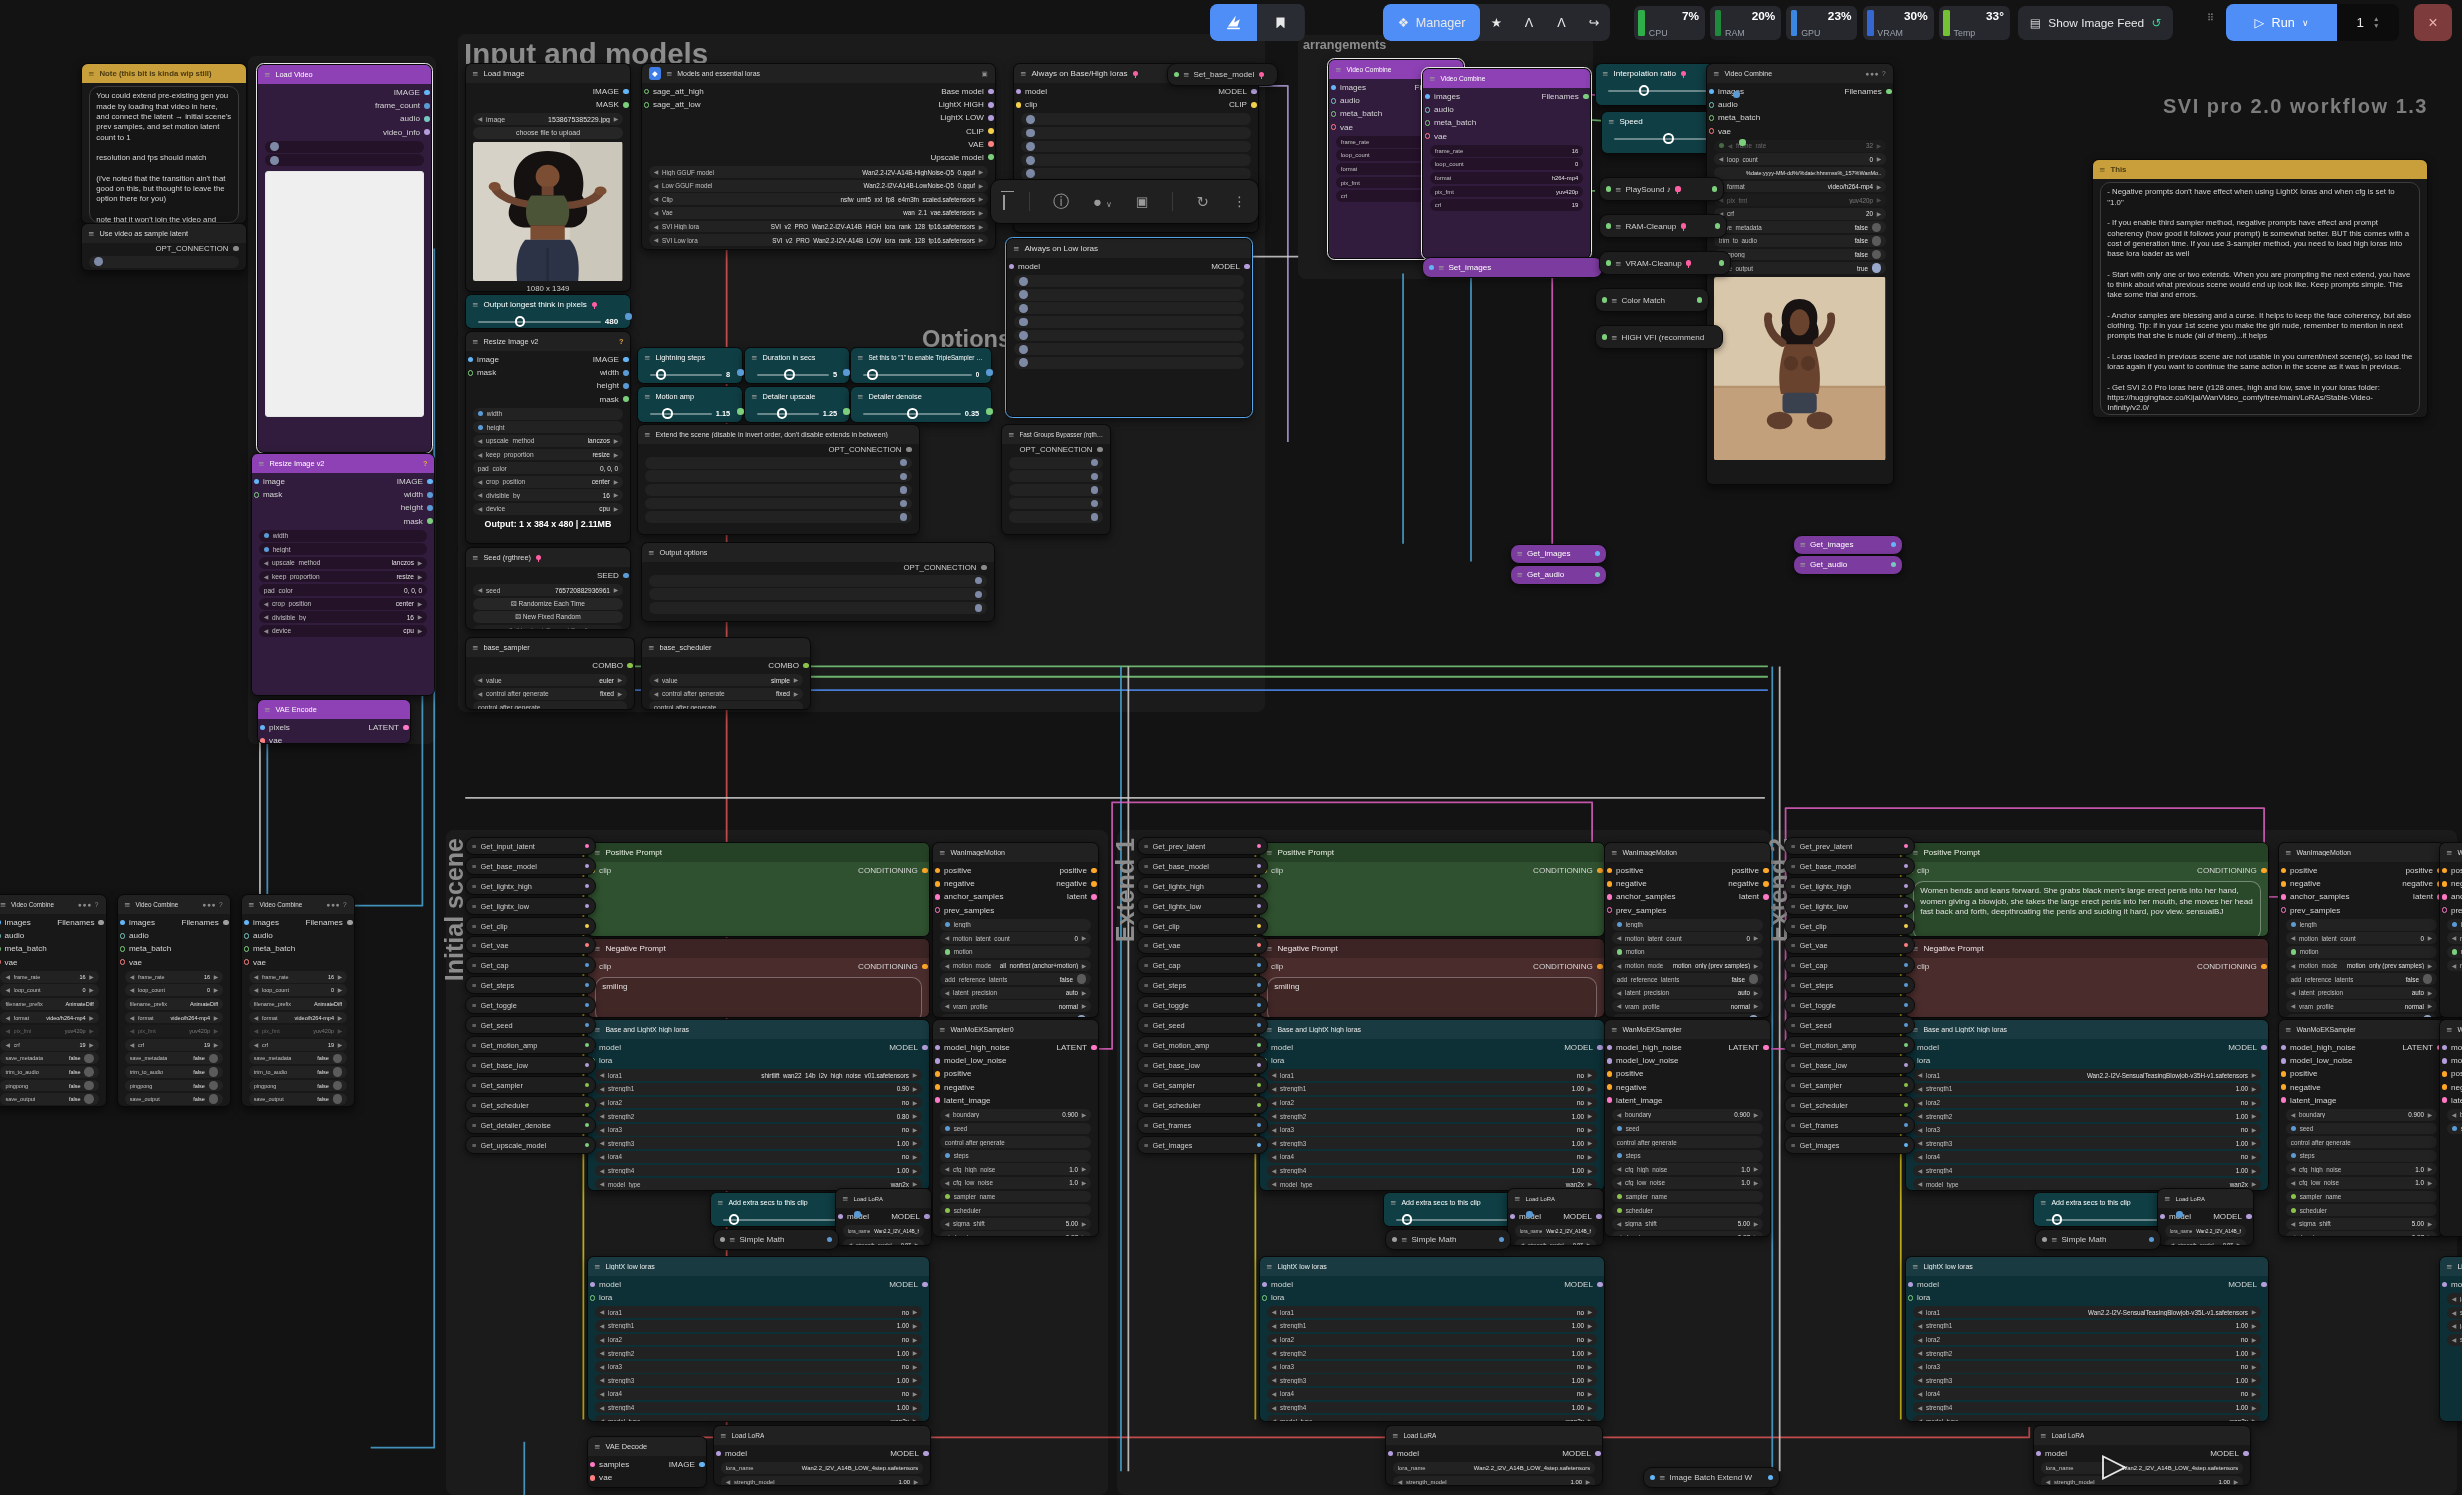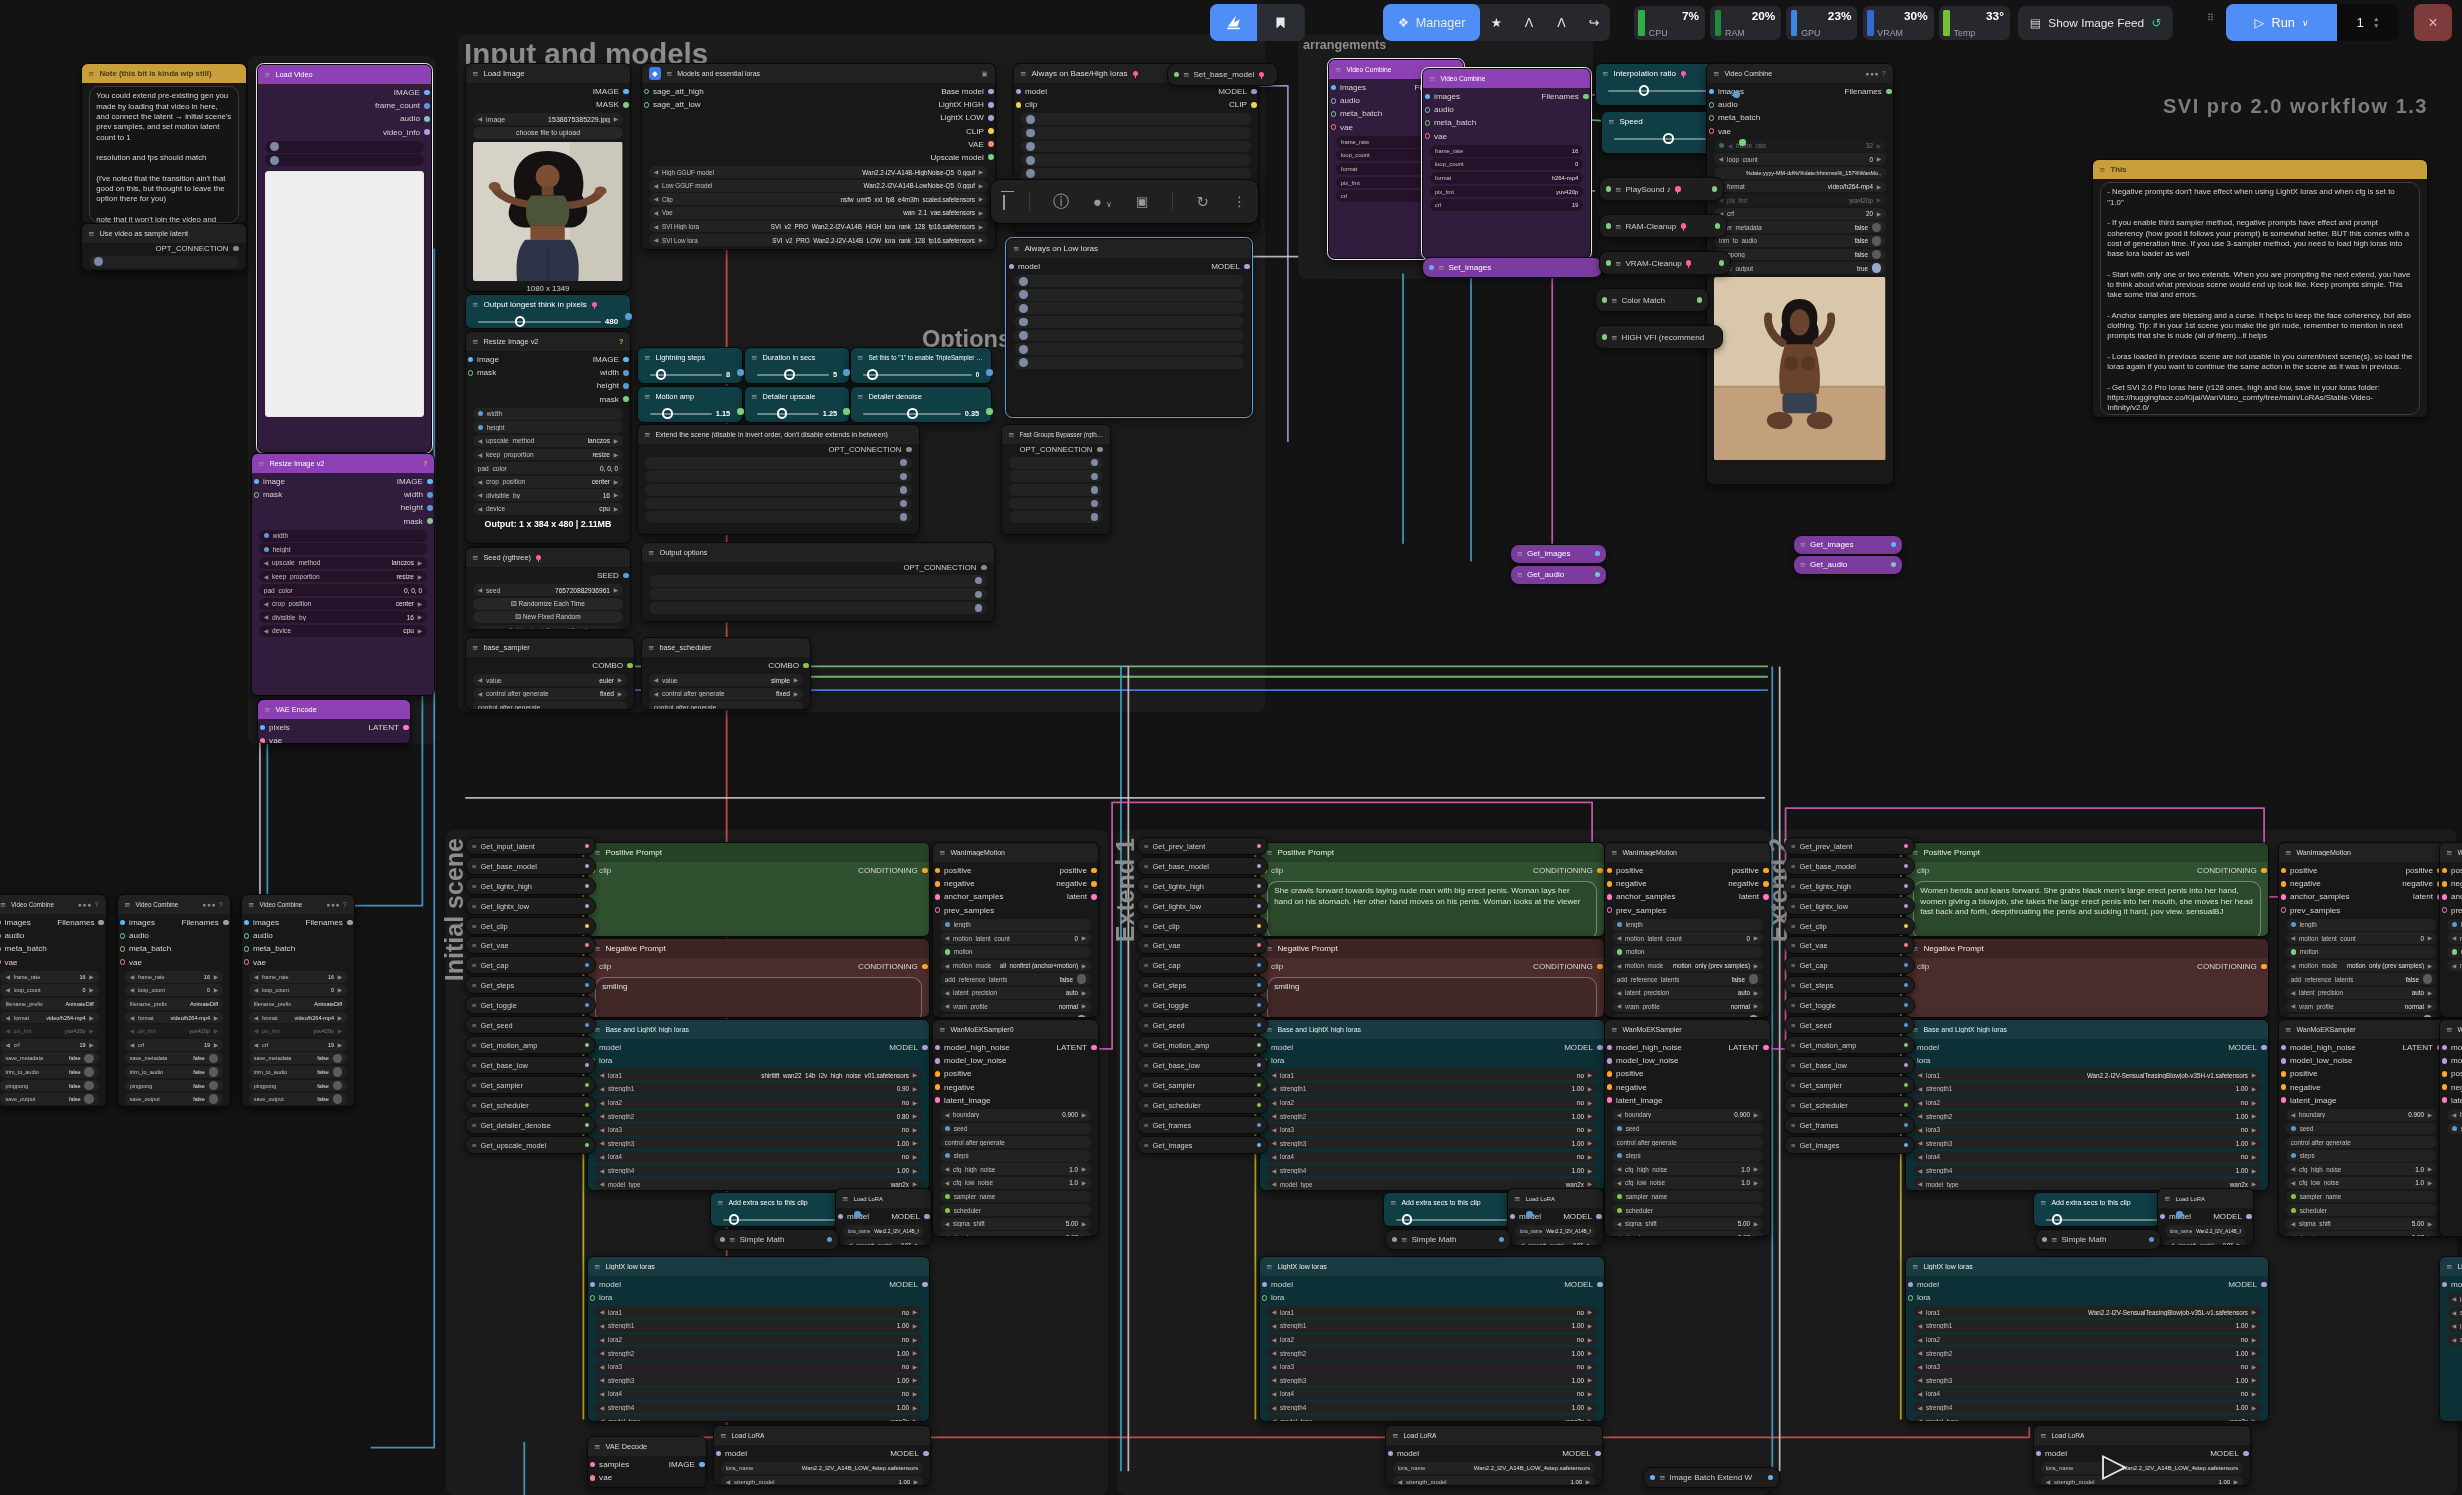--- a/index.html
+++ b/index.html
@@ -1981,21 +1981,20 @@
             <span>clip</span>
           </div>
         </div>
         <div class="pcol">
           <div class="prow o">
             <span>CONDITIONING</span>
             <span class="pdot" style="background: rgb(255, 167, 38);"></span>
           </div>
         </div>
       </div>
-      <div class="area" style="height: 49px; font-size: 8.1px;">She crawls forward towards laying nude man with big erect penis. Woman lays her hand on his stomach. Her other hand moves on his penis. Woman looks at the viewer</div>
     </div>
     <div class="node k-maroon" style="left: 1259px; top: 938px; width: 344px; height: 78px; font-size: 8.1px;">
       <div class="hd">
         <span class="hm">≡</span>
         <span class="ttl">Negative Prompt</span>
       </div>
       <div class="ports">
         <div class="pcol">
           <div class="prow">
             <span class="pdot" style="background: rgb(242, 208, 75);"></span>

